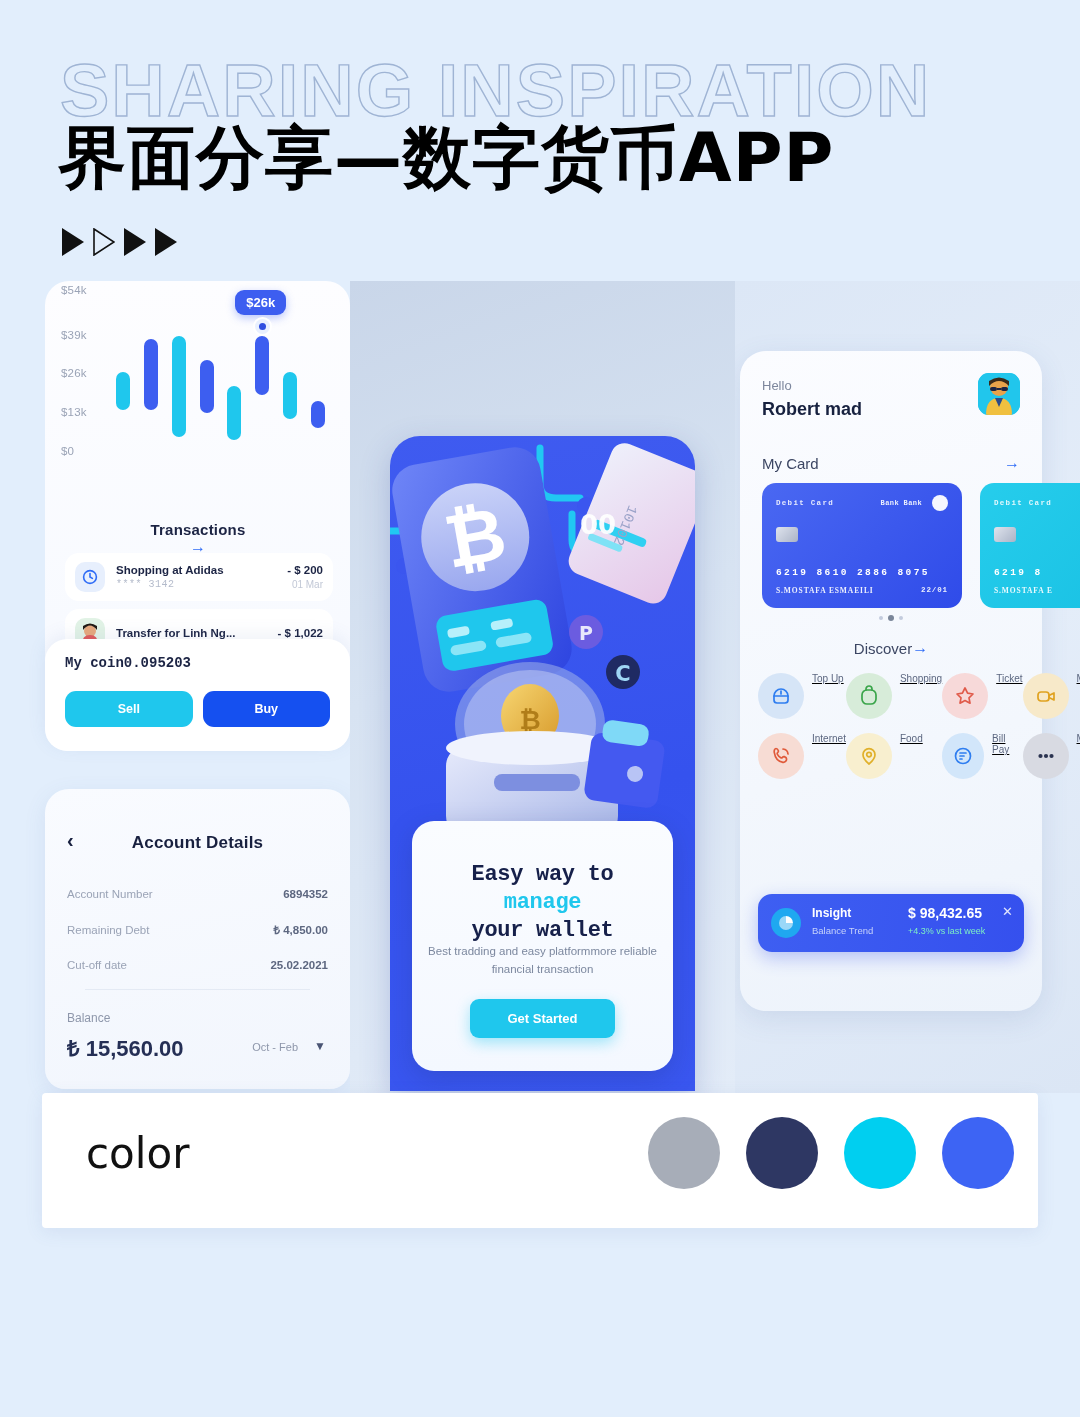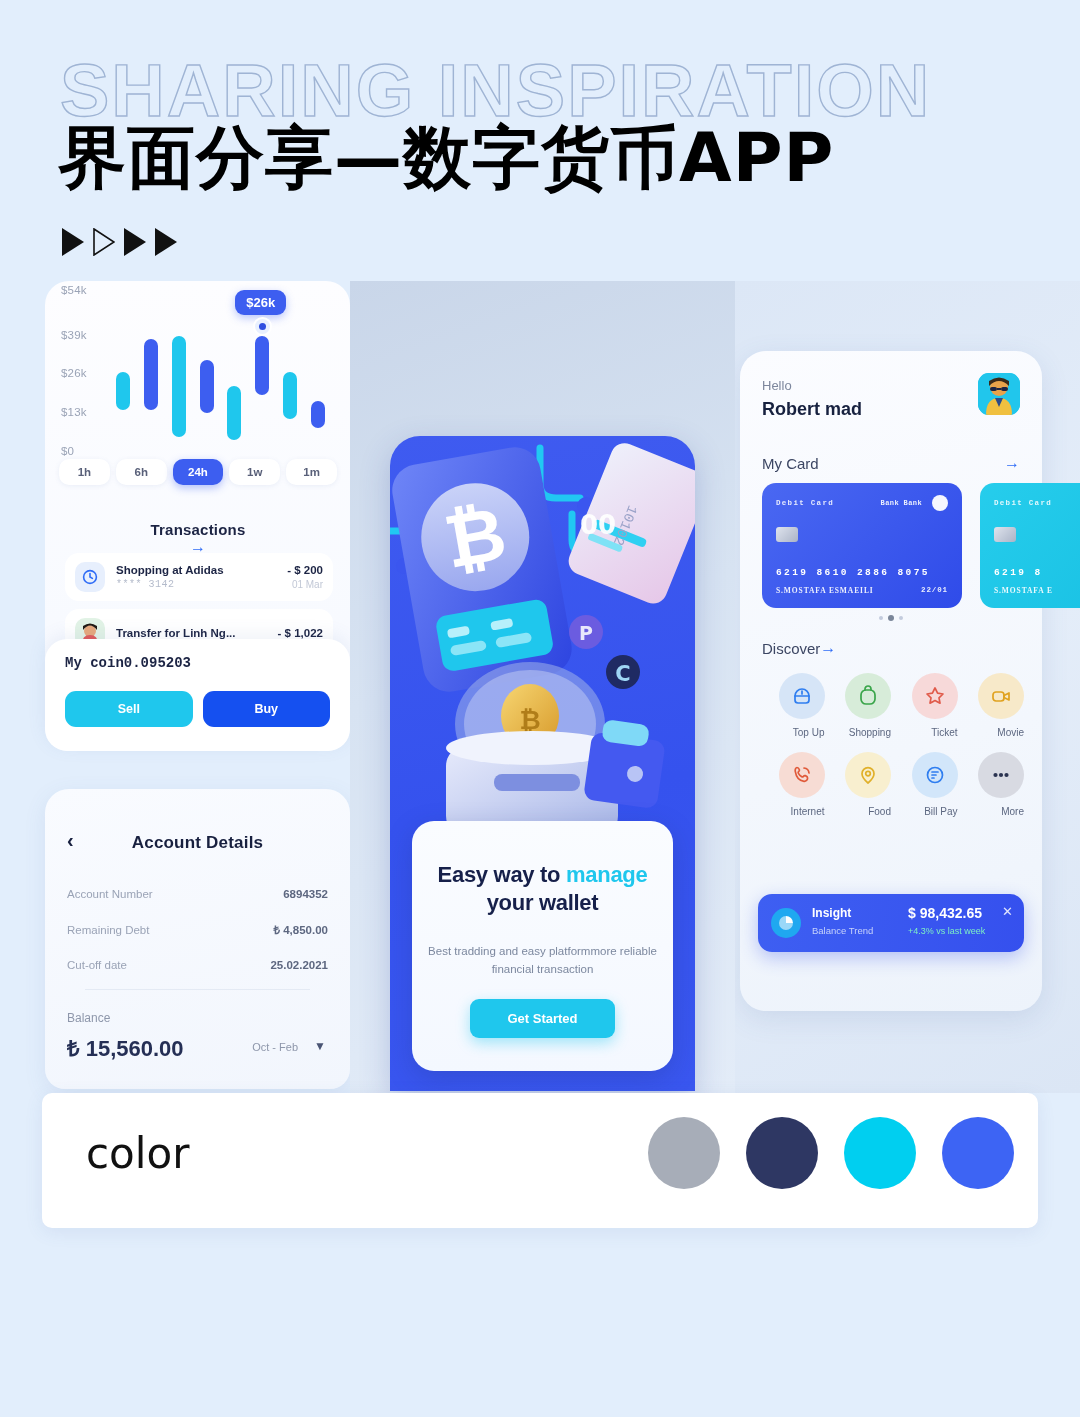--- a/index.html
+++ b/index.html
@@ -105,21 +105,21 @@
   .col-center { position: absolute; left: 350px; top: 0; width: 385px; height: 812px;
     background: linear-gradient(160deg,#c9d6e9 0%,#d7e3f2 45%,#e3ecf8 100%); overflow: hidden; }
   .phone { position: absolute; left: 40px; top: 155px; width: 305px; height: 655px;
     background: linear-gradient(170deg,#3f5bf0 0%,#3552ee 55%,#3a57f0 100%);
     border-radius: 30px 30px 0 0; overflow: hidden; box-shadow: 0 10px 30px rgba(50,70,160,.25); }
   .illus { position: absolute; left: 0; top: 0; width: 305px; height: 420px; }
   .hero-card { position: absolute; left: 22px; top: 385px; width: 261px; height: 250px;
     background: linear-gradient(180deg,#fafcff 0%,#f4f8ff 100%); border-radius: 22px;
     box-shadow: 0 8px 26px rgba(30,50,130,.25); }
   .hero-t { position: absolute; left: 16px; top: 40px; width: 229px; text-align: center;
-    font-size: 22px; font-weight: 700; color: #16204a; line-height: 1.27; letter-spacing: -.3px; }
+    font-size: 22px; font-weight: 700; color: #16204a; line-height: 1.27; letter-spacing: -.3px; font-family: Liberation Mono, monospace; }
   .hero-t .accent { color: #1fc7ed; }
   .hero-s { position: absolute; left: 14px; top: 122px; width: 233px; text-align: center;
     font-size: 11.5px; color: #7c889f; line-height: 1.55; }
   .hero-btn { position: absolute; left: 58px; top: 178px; width: 145px; text-align: center;
     padding: 12px 0; background: #1fc7ed; border-radius: 9px; color: #fff; font-size: 13px; font-weight: 700;
     box-shadow: 0 5px 14px rgba(31,199,237,.4); }
 
   
   .col-right { position: absolute; left: 735px; top: 0; width: 345px; height: 812px;
     background: linear-gradient(150deg,#dce7f6 0%,#e4edf9 50%,#dbe6f5 100%); overflow: hidden; }
@@ -150,43 +150,43 @@
   .dc-exp { position: absolute; right: 14px; top: 103px; font-size: 7.5px; font-weight: 700;
     color: rgba(255,255,255,.9); letter-spacing: .9px; font-family: "Liberation Mono", monospace; }
   .dc-moon { position: absolute; right: 14px; top: 12px; width: 16px; height: 16px; border-radius: 50%;
     background: rgba(255,255,255,.95); }
   .dots { position: absolute; left: 0; top: 264px; width: 302px; display: flex; gap: 5px;
     justify-content: center; align-items: center; }
   .dot { width: 4px; height: 4px; border-radius: 50%; background: #c3ccdd; }
   .dot.on { width: 6px; height: 6px; background: #7a8699; }
 
   .disc-head { position: absolute; left: 22px; top: 288px; width: 258px; display: flex;
-    align-items: center; justify-content: flex-start; }
+    align-items: center; justify-content: center; }
   .disc-t { font-size: 15px; color: #3c4663; font-weight: 500; }
   .grid { position: absolute; left: 18px; top: 322px; width: 266px;
     display: grid; grid-template-columns: repeat(4,1fr); row-gap: 14px; }
-  .gitem { display: flex; flex-direction: column; align-items: flex-end; gap: 8px; }
+  .gitem { display: flex; flex-direction: row; align-items: flex-start; gap: 8px; text-decoration: underline; }
   .gcircle { width: 46px; height: 46px; border-radius: 50%; display: flex;
     align-items: center; justify-content: center; }
   .glabel { font-size: 10px; color: #5c6780; }
 
   .insight { position: absolute; left: 18px; top: 543px; width: 266px; height: 58px;
     background: linear-gradient(100deg,#3e5ff2 0%,#3550ee 100%); border-radius: 14px;
     box-shadow: 0 6px 18px rgba(55,85,235,.32); }
   .ins-ico { position: absolute; left: 13px; top: 14px; width: 30px; height: 30px; border-radius: 50%;
     background: #1fa8f0; display: flex; align-items: center; justify-content: center; }
   .ins-t { position: absolute; left: 54px; top: 12px; font-size: 12px; font-weight: 700; color: #fff; }
   .ins-s { position: absolute; left: 54px; top: 31px; font-size: 9.5px; color: #c6d2fb; }
   .ins-v { position: absolute; left: 150px; top: 11px; font-size: 14px; font-weight: 700; color: #fff; white-space: nowrap; }
   .ins-d { position: absolute; left: 150px; top: 32px; font-size: 9px; color: #7ef0c4; white-space: nowrap; }
   .ins-x { position: absolute; right: 11px; top: 10px; font-size: 13px; color: rgba(255,255,255,.85); }
 
   
   .colorbar { position: absolute; left: 42px; top: 1093px; width: 996px; height: 135px;
-    background: #fff; border-radius: 10px; box-shadow: 0 4px 18px rgba(80,110,170,.10); }
+    background: #fff; border-radius: 4px; box-shadow: 0 4px 18px rgba(80,110,170,.10); }
   .colorlab { position: absolute; left: 44px; top: 36px; font-size: 42px; color: #111;
     font-family: "DejaVu Sans", sans-serif; }
   .swatches { position: absolute; right: 24px; top: 24px; display: flex; gap: 26px; }
   .sw { width: 72px; height: 72px; border-radius: 50%; }
 </style>
 </head>
 <body>
 
 <div id="page">
 
@@ -224,27 +224,20 @@
               <div class="bar" style="left: 62.6875px; top: 44.7222px; height: 101.37px; background: rgb(31, 199, 237);"></div>
               <div class="bar" style="left: 90.5625px; top: 68.5741px; height: 53.6667px; background: rgb(61, 94, 240);"></div>
               <div class="bar" style="left: 118.438px; top: 95.4074px; height: 53.6667px; background: rgb(31, 199, 237);"></div>
               <div class="bar" style="left: 146.312px; top: 44.7222px; height: 59.6296px; background: rgb(61, 94, 240);"></div>
               <div class="bar" style="left: 174.188px; top: 80.5px; height: 47.7037px; background: rgb(31, 199, 237);"></div>
               <div class="bar" style="left: 202.062px; top: 110.315px; height: 26.8333px; background: rgb(61, 94, 240);"></div>
               <div class="tooltip" style="left: 126.312px; top: -1.27778px;">$26k</div>
               <div class="tt-dot" style="left: 146.312px; top: 27.7222px;"></div>
             </div>
         </div>
-        <div class="tabs" id="tabs">
-            <div class="tab">1h</div>
-            <div class="tab">6h</div>
-            <div class="tab active">24h</div>
-            <div class="tab">1w</div>
-            <div class="tab">1m</div>
-          </div>
 
         <div class="tx-head">
           <div class="t">Transactions</div>
           <div class="arrow-ico">→</div>
         </div>
         <div class="tx-list" id="txlist">
             <div class="tx-row">
               <div class="tx-ico">
                 <svg width="16" height="16" viewBox="0 0 16 16" fill="none" stroke="#2f6cf6" stroke-width="1.6">
                   <circle cx="8" cy="8" r="6.4"></circle>

